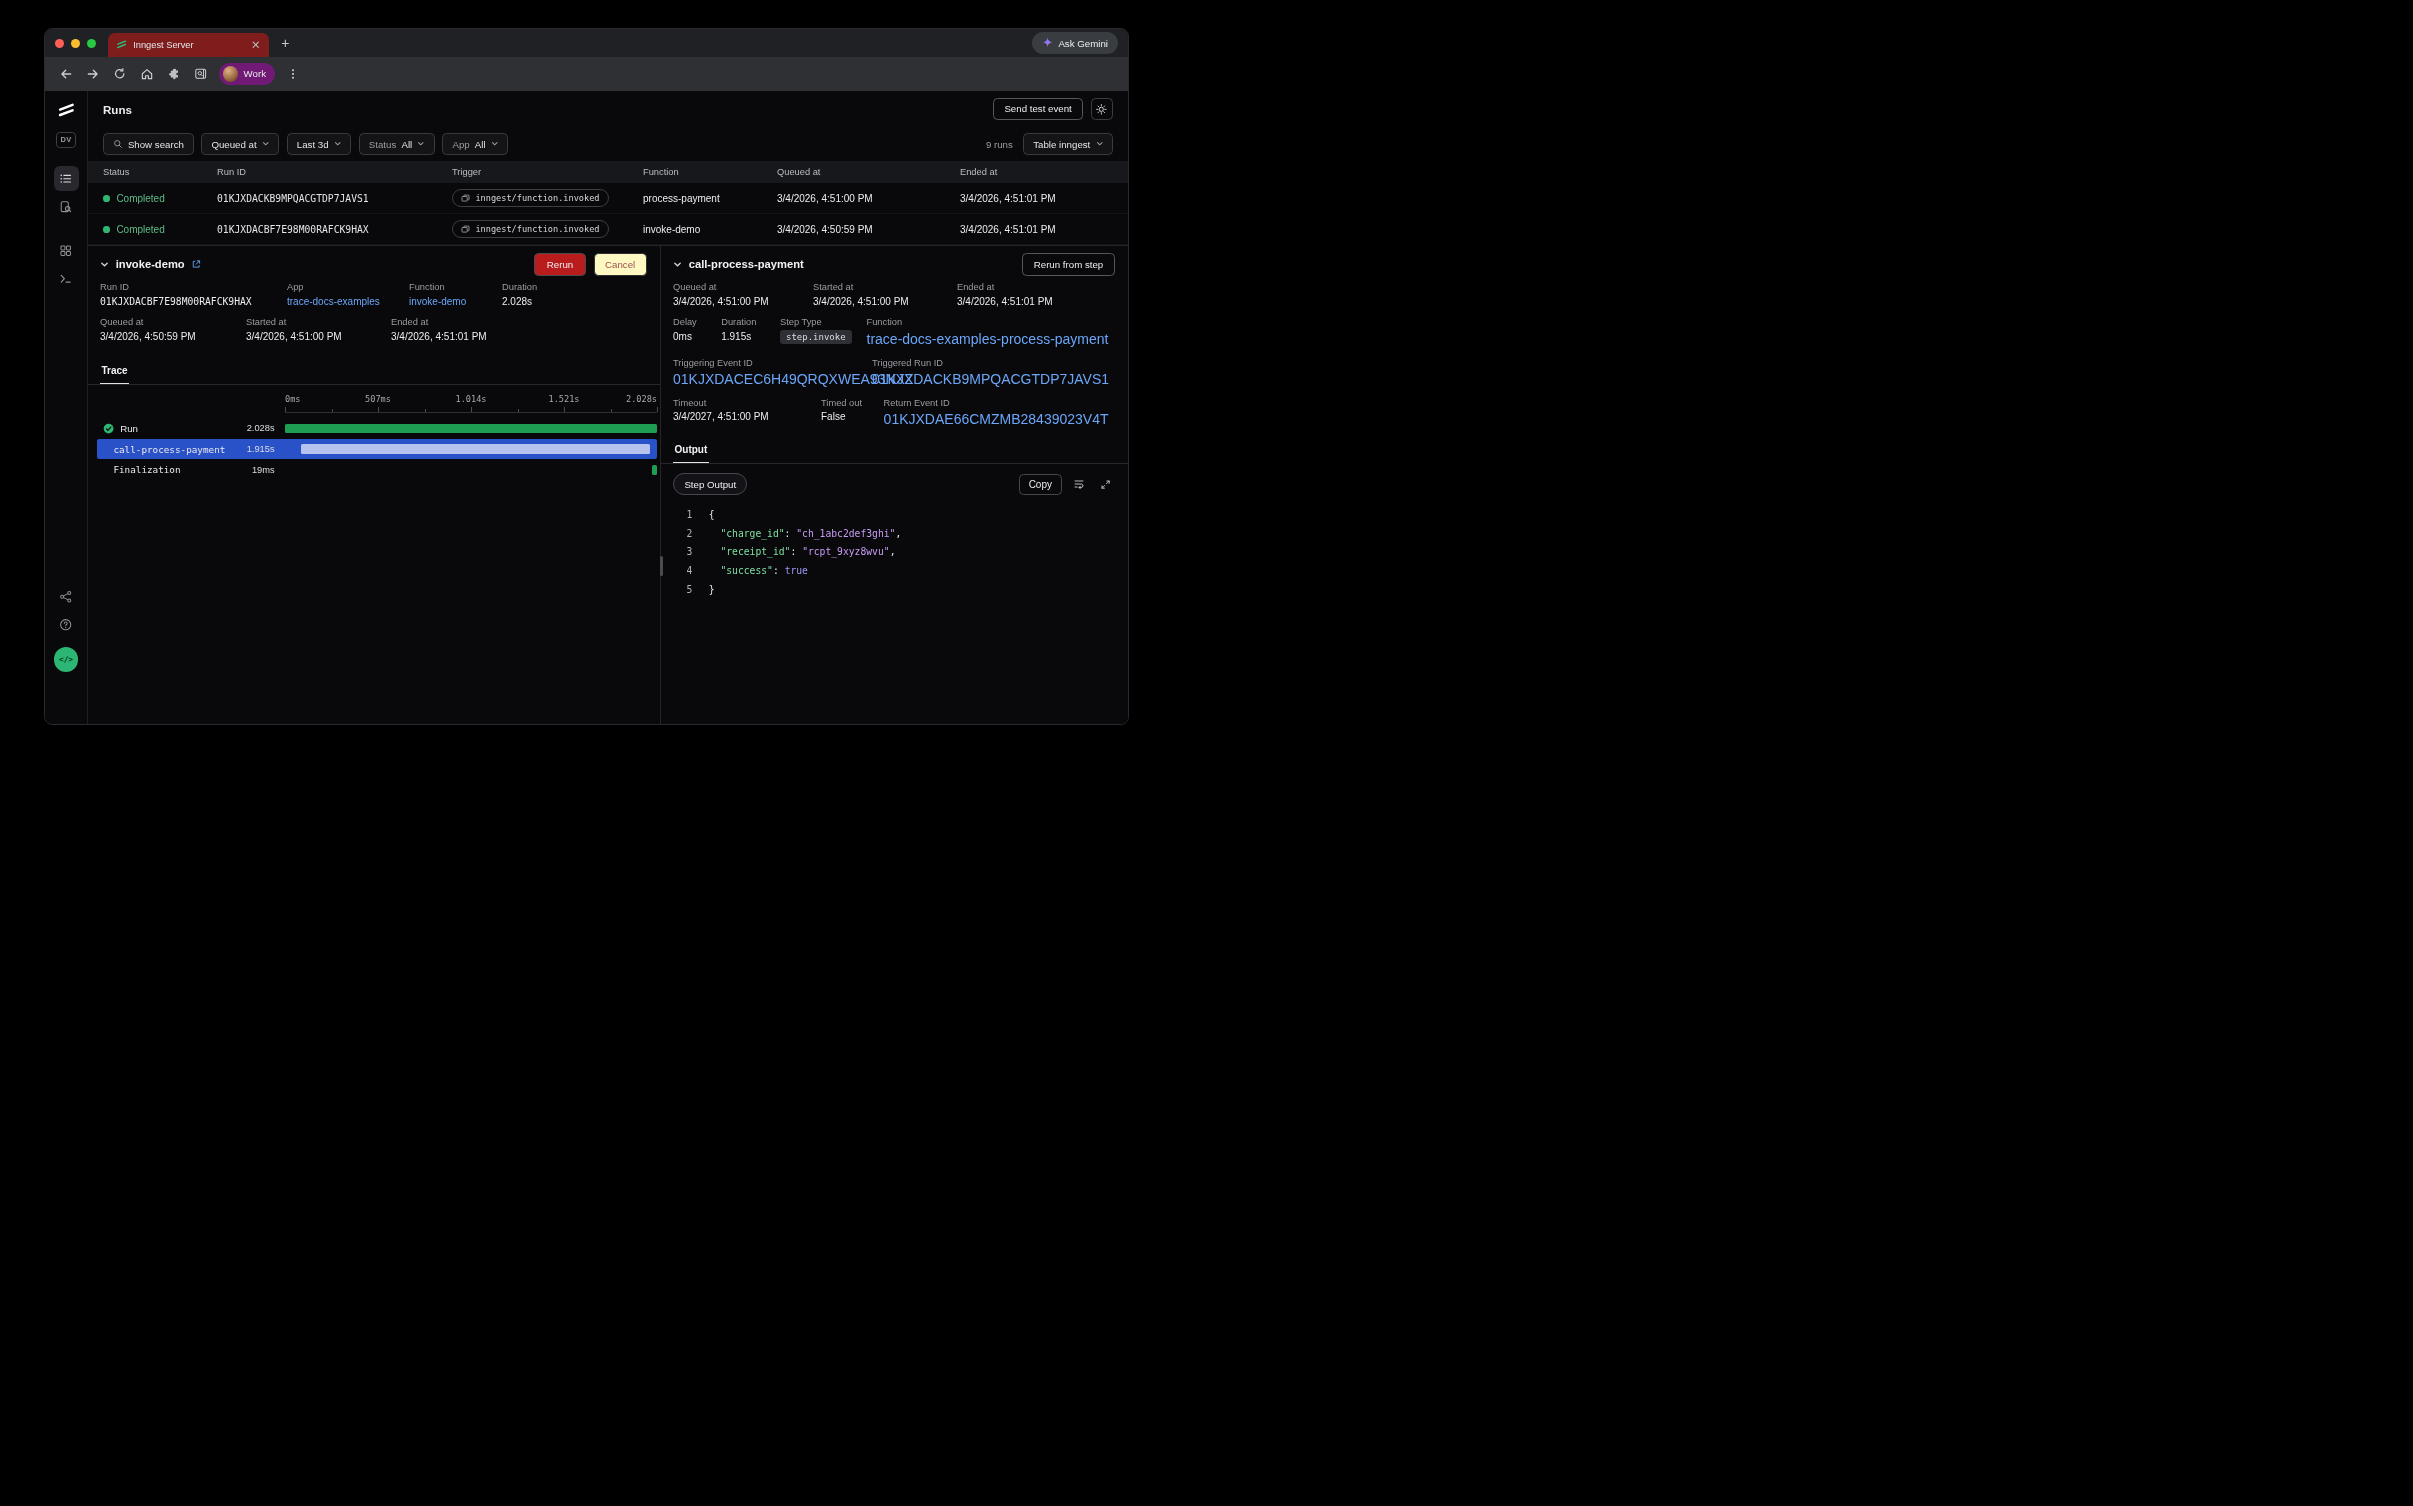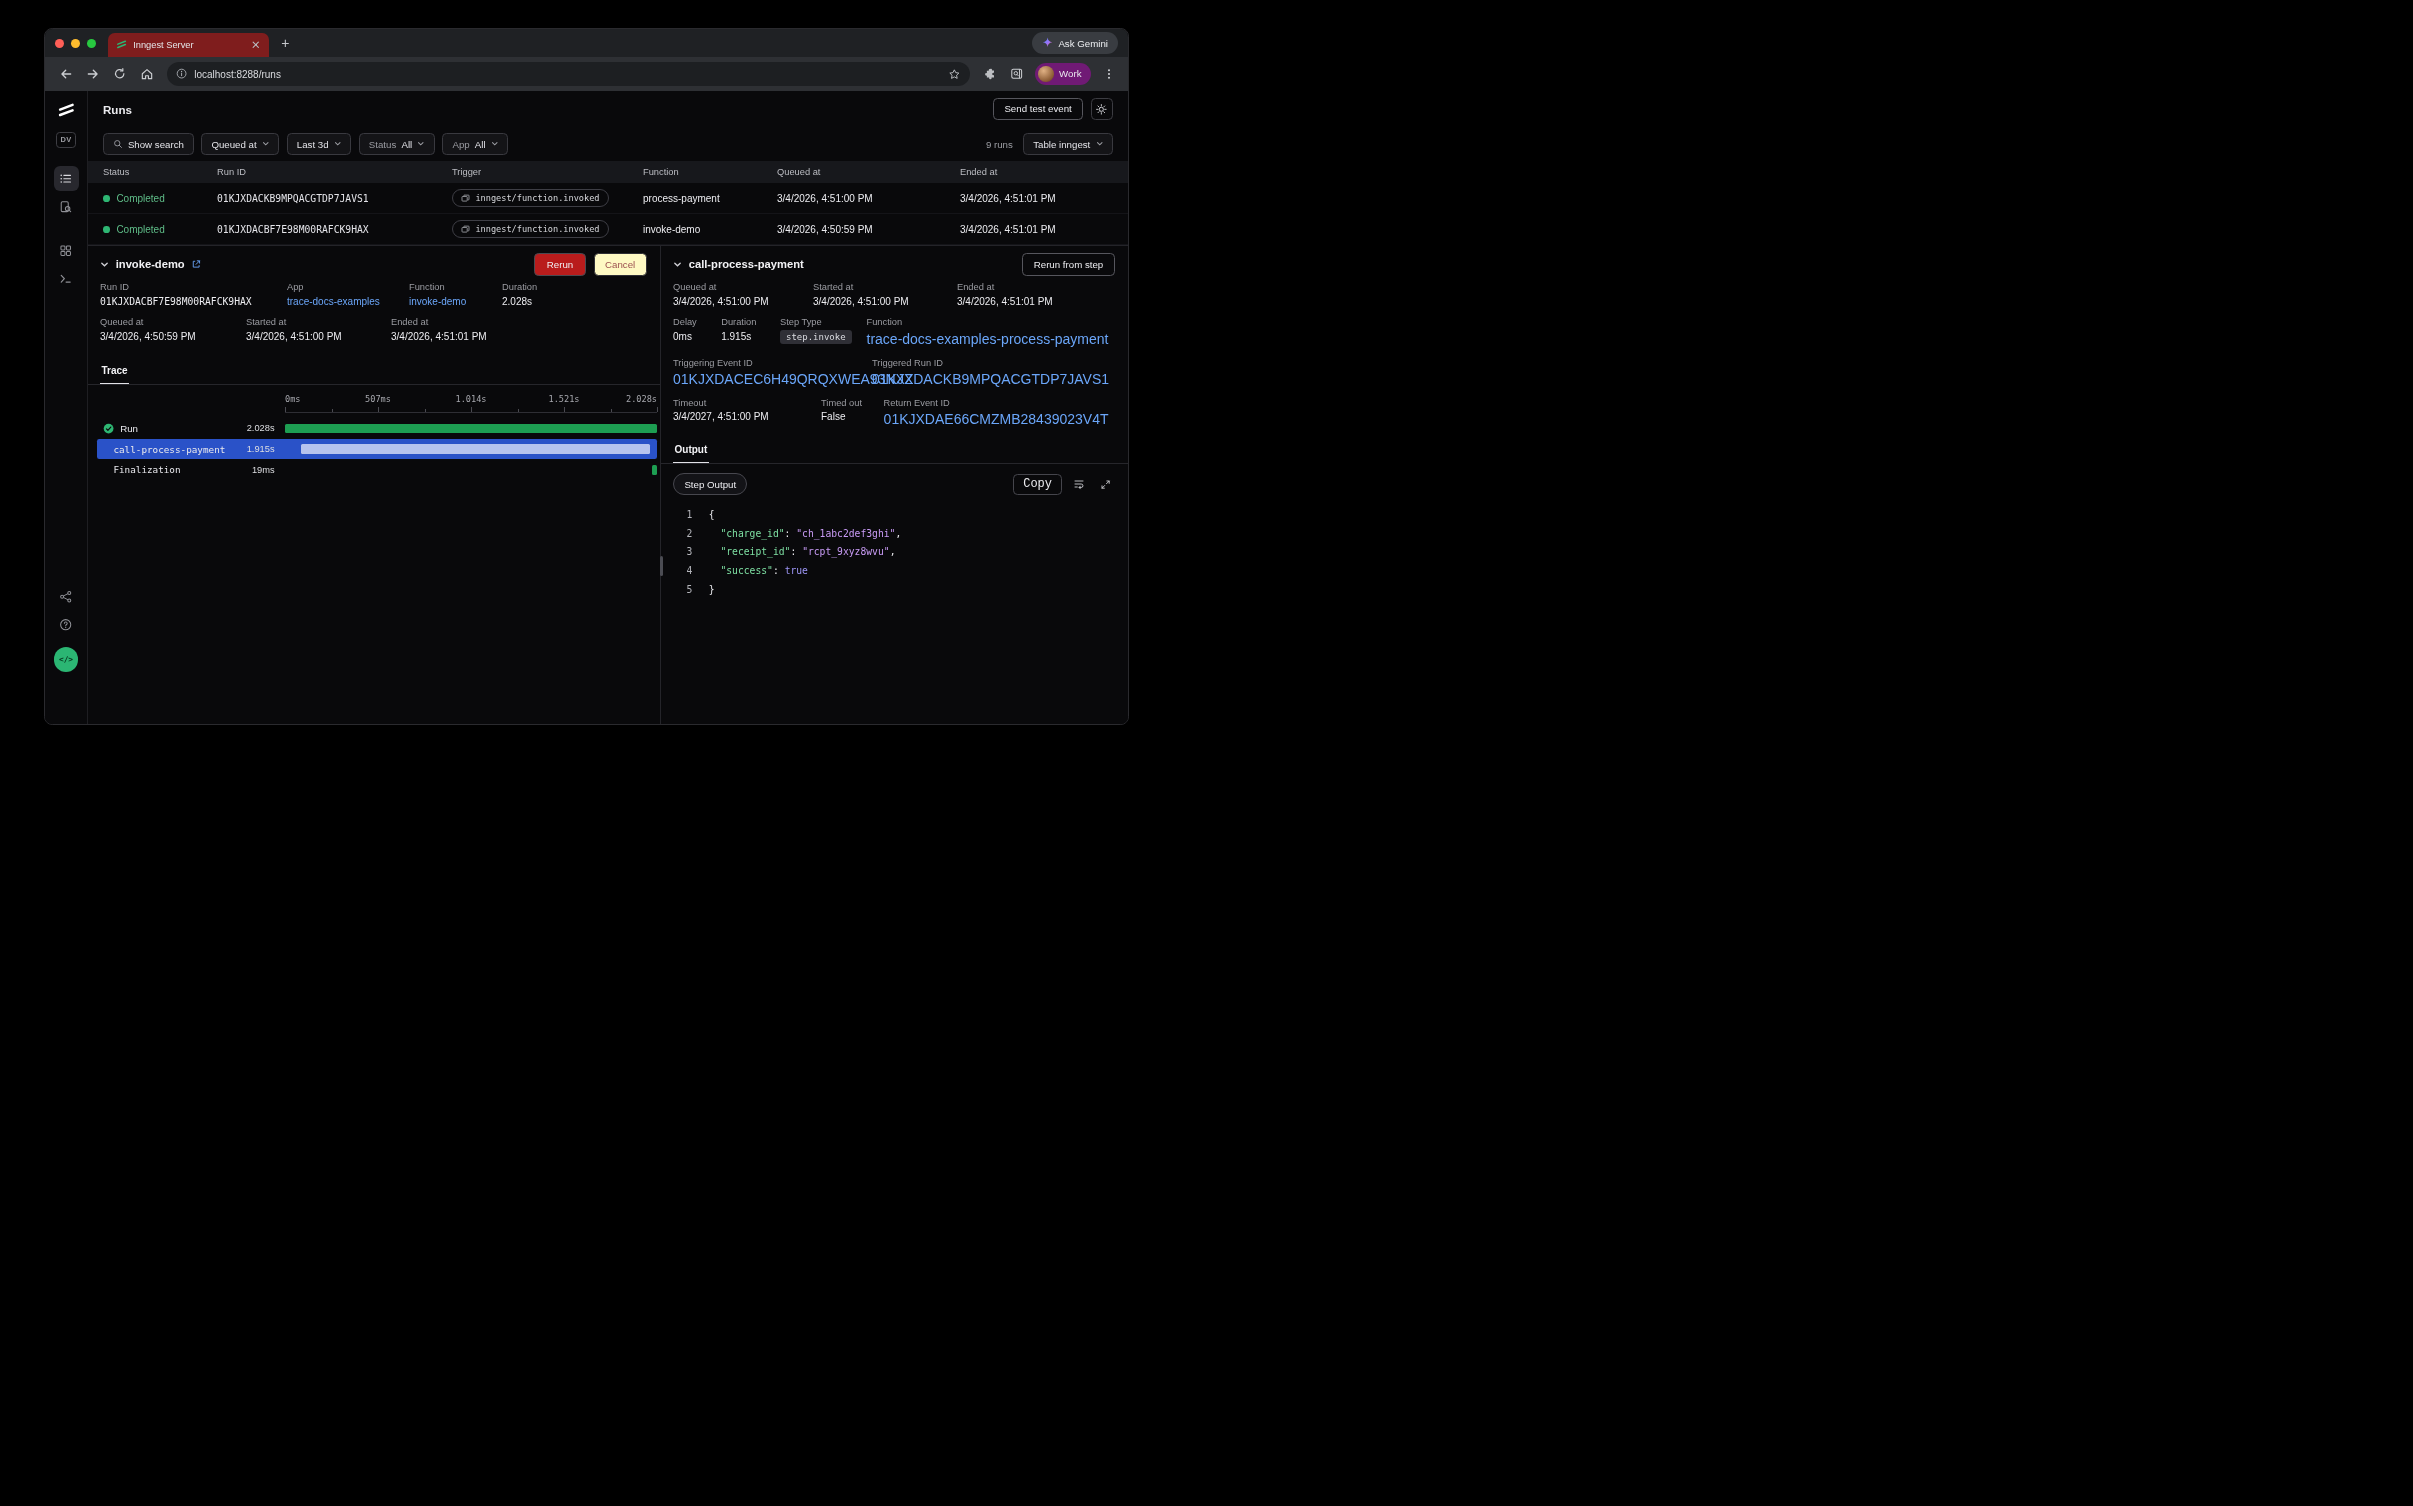--- a/index.html
+++ b/index.html
@@ -155,21 +155,21 @@
   .tbar { position:absolute; top:0; height:9.7px; border-radius:1.5px; min-width:2.2px; }
   .tbar.green { background:#1d9e52; }
   .tbar.lavender { background:#b6c3ee; }
 
   
   .out-toolbar { display:flex; align-items:center; margin:9px 12px 3px; flex:none; }
   .step-output-pill { height:22.4px; border:0.7px solid #47474e; border-radius:746px; background:#131317;
     display:flex; align-items:center; padding:0 10.4px; font-size:9.7px; color:#eeeef2; }
   .out-right { margin-left:auto; display:flex; align-items:center; gap:6px; }
   .copy-btn { height:21px; padding:0 9px; border:0.7px solid #45454c; border-radius:4.5px; background:transparent;
-    color:#ececf0; font-size:12px; font-family:Liberation Mono, monospace; cursor:pointer; }
+    color:#ececf0; font-size:10px; font-family:Liberation Sans, sans-serif; cursor:pointer; }
   .tool-ic { width:21px; height:21px; display:flex; align-items:center; justify-content:center; color:#c9cacf;
     border-radius:4.5px; cursor:pointer; }
 
   .code-block { flex:1; padding:7.5px 12px; overflow:hidden; }
   .code-line { display:flex; font-size:9.7px; line-height:18.7px; }
   .ln { width:19.4px; text-align:right; color:#b4b5bb; flex:none; margin-right:16.4px; }
   .code { white-space:pre; }
   .tk-plain { color:#e8e8ec; }
   .tk-key { color:#7ee0a3; }
   .tk-string { color:#c89bf5; }
@@ -234,35 +234,20 @@
       <svg width="13.4" height="13.4" viewBox="0 0 18 18">
           <path d="M14.6 9A5.6 5.6 0 1 1 12.8 4.9" fill="none" stroke="currentColor" stroke-width="1.6" stroke-linecap="round"></path>
           <path d="M13.2 2.2v3.2H10" fill="none" stroke="currentColor" stroke-width="1.6" stroke-linecap="round" stroke-linejoin="round"></path>
         </svg>
     </span>
     <span class="nav-ic">
       <svg width="14" height="14" viewBox="0 0 18 18">
           <path d="M3 8.6L9 3.4l6 5.2V15h-4.2v-3.8H7.2V15H3z" fill="none" stroke="currentColor" stroke-width="1.5" stroke-linejoin="round"></path>
         </svg>
     </span>
-    <div class="omnibox">
-      <span style="display:flex;color:#aaadb3">
-        <svg width="11.2" height="11.2" viewBox="0 0 16 16">
-            <circle cx="8" cy="8" r="6.3" fill="none" stroke="currentColor" stroke-width="1.3"></circle>
-            <path d="M8 7.4V11" stroke="currentColor" stroke-width="1.4" stroke-linecap="round"></path>
-            <circle cx="8" cy="5" r=".95" fill="currentColor"></circle>
-          </svg>
-      </span>
-      <span class="url">localhost:8288/runs</span>
-      <span style="display:flex;color:#c4c6cb">
-        <svg width="12.7" height="12.7" viewBox="0 0 18 18">
-            <path d="M9 2.6l2 4 4.4.6-3.2 3.1.8 4.4L9 12.6l-4 2.1.8-4.4-3.2-3.1 4.4-.6z" fill="none" stroke="currentColor" stroke-width="1.3" stroke-linejoin="round"></path>
-          </svg>
-      </span>
-    </div>
     <span class="nav-ic">
       <svg width="13.4" height="13.4" viewBox="0 0 18 18">
           <path d="M10.6 2.2c.9 0 1.7.8 1.7 1.7l-.1.7h2.6v3.1l-.7-.1a1.7 1.7 0 1 0 0 3.4l.7-.1v3.2h-3.3l.1.7a1.7 1.7 0 1 1-3.4 0l.1-.7H5.2v-2.6l-.7.1a1.7 1.7 0 1 1 0-3.4l.7.1V5.2h2.6l-.1-.7c0-1 .8-1.7 1.7-1.7z" fill="currentColor" opacity=".9"></path>
         </svg>
     </span>
     <span class="nav-ic">
       <svg width="13.4" height="13.4" viewBox="0 0 18 18">
           <rect x="2.4" y="3" width="13.2" height="12" rx="2" fill="none" stroke="currentColor" stroke-width="1.4"></rect>
           <circle cx="7.8" cy="8.4" r="2.3" fill="none" stroke="currentColor" stroke-width="1.3"></circle>
           <path d="M9.5 10.1l1.9 1.9" stroke="currentColor" stroke-width="1.3" stroke-linecap="round"></path>

